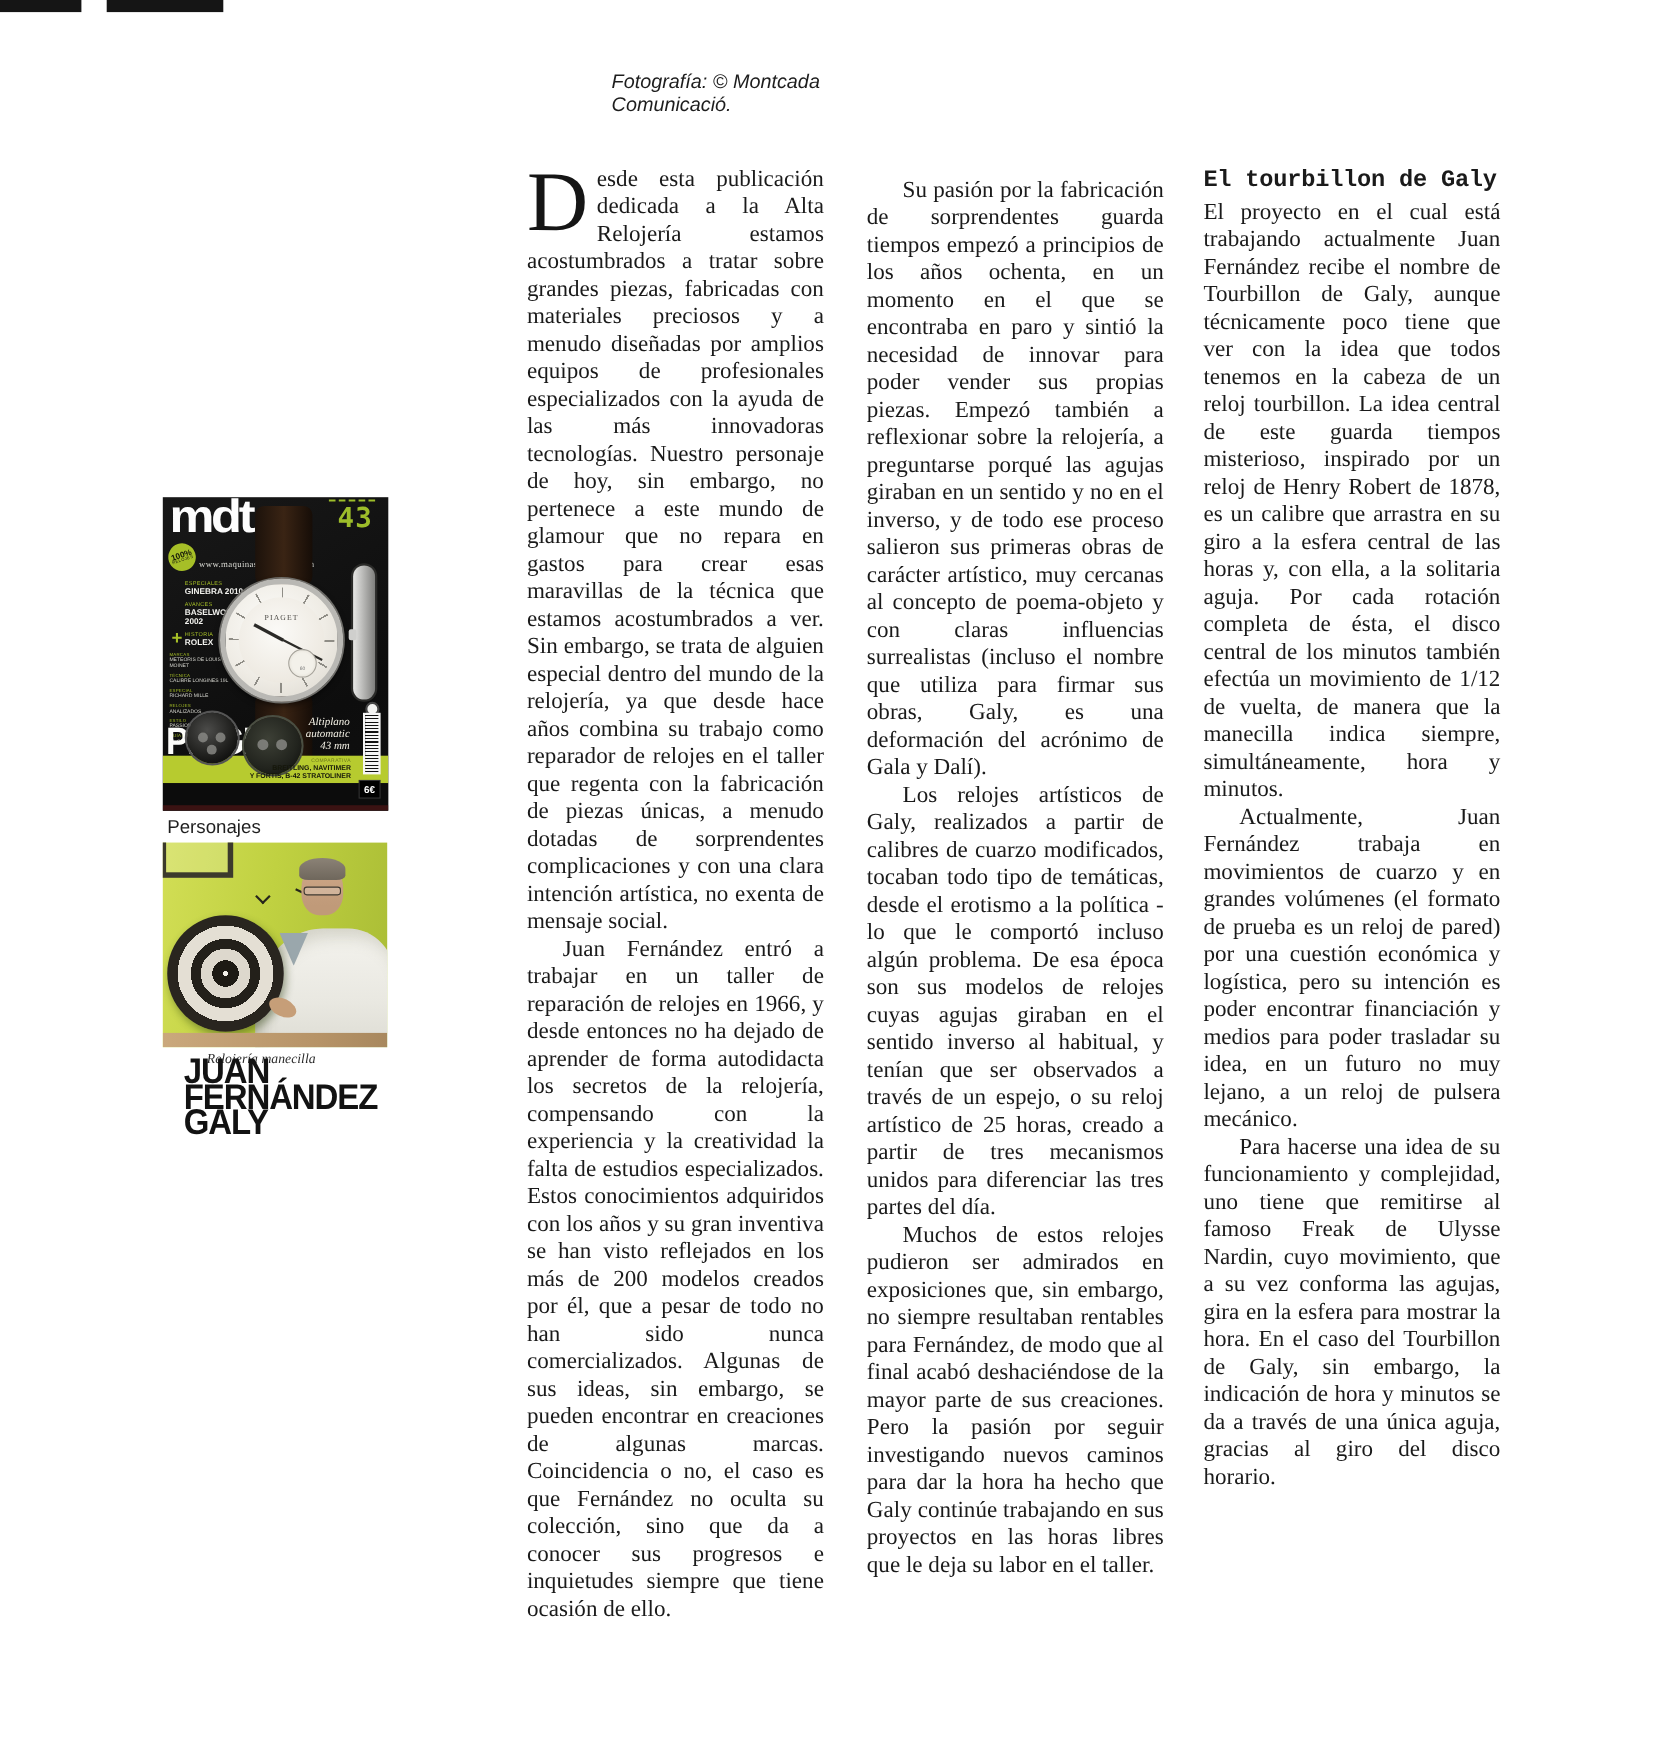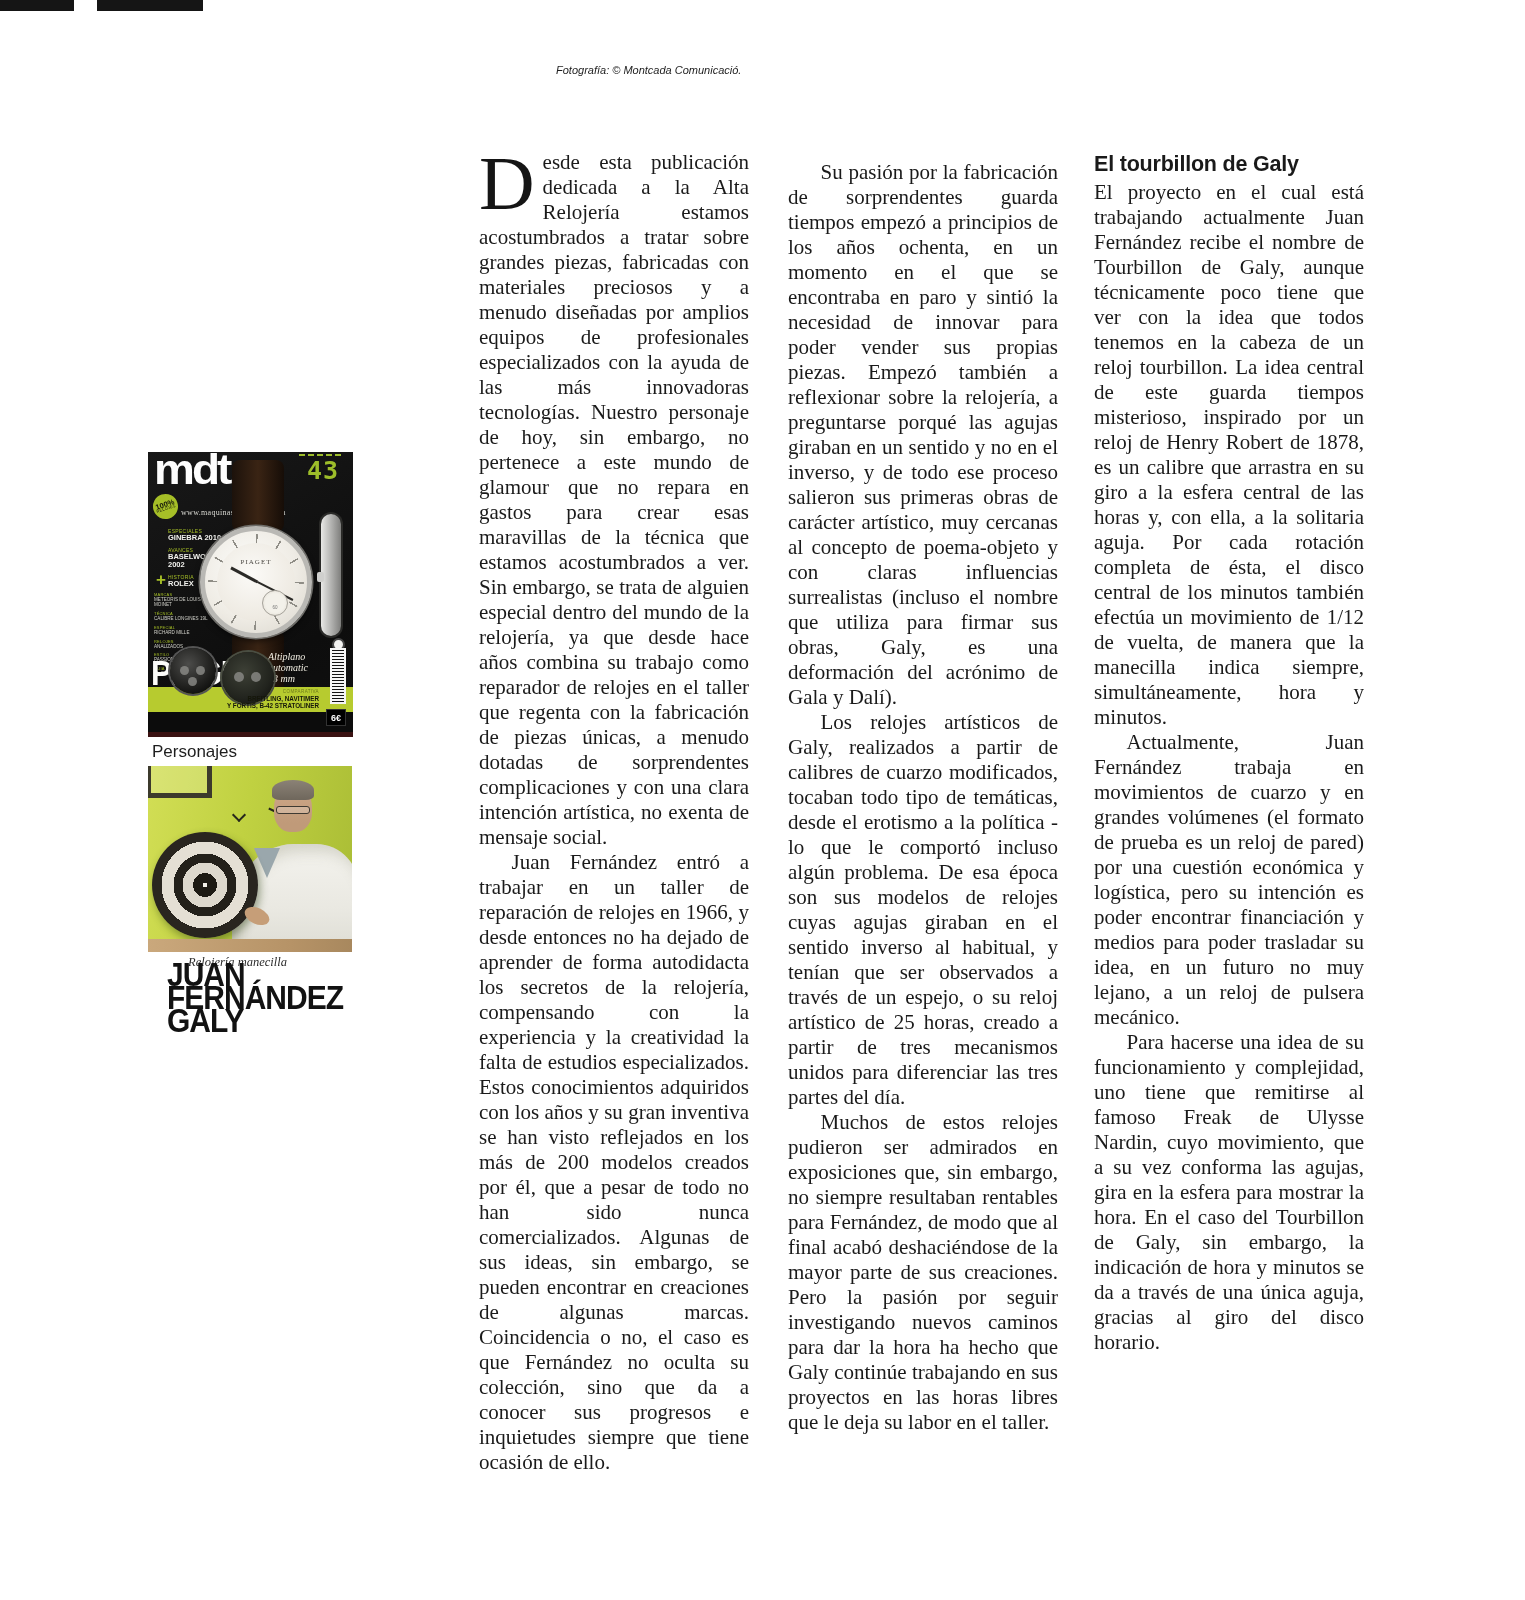--- a/index.html
+++ b/index.html
@@ -7,21 +7,21 @@
   body { width:1525px; height:1600px; position:relative; overflow:hidden;
          font-family:"Liberation Serif", serif; color:#1b1b1b; }
 
   
   .top-bar { position:absolute; top:0; height:11px; background:#151515; }
   .top-bar.b1 { left:0; width:74px; }
   .top-bar.b2 { left:97px; width:106px; }
 
   .photo-credit { position:absolute; left:556px; top:64px; width:300px;
     font-family:"Liberation Sans", sans-serif; font-style:italic;
-    font-size:11px; color:#1d1d1d; }
+    font-size:18px; color:#1d1d1d; }
 
   
   .cover { position:absolute; left:148px; top:452px; width:205px; height:285px;
            background:linear-gradient(150deg,#181818 0%,#0d0d0d 70%,#101010 100%); overflow:hidden; }
   .mdt-logo { position:absolute; left:6px; top:-4px; color:#fdfdfd;
     font-family:"Liberation Sans", sans-serif; font-weight:800; font-size:46px;
     letter-spacing:-3px; line-height:1; transform:scaleY(.92); transform-origin:top left;}
   .issue-num { position:absolute; right:14px; top:4px; color:#9dbd2a;
     font-family:"DejaVu Sans Mono", monospace; font-weight:bold; font-size:25px;
     letter-spacing:1px; }
@@ -73,21 +73,21 @@
   .side-watch { position:absolute; right:12px; top:62px; width:20px; height:122px;
     border-radius:10px; background:linear-gradient(90deg,#e8e8e6,#b9b9b7 45%,#7e7e7c);
     box-shadow:0 0 0 2px #2a2a28; }
   .side-watch .crown { position:absolute; left:-4px; top:58px; width:7px; height:10px;
     border-radius:2px; background:#cfcfcd; }
 
   .piaget-word { position:absolute; left:3px; top:202px; color:#fcfcfa;
     font-family:"Liberation Sans", sans-serif; font-weight:bold; font-size:31px;
     letter-spacing:-1.5px; transform:scaleY(1.12); transform-origin:top left; }
   .altiplano { position:absolute; left:120px; top:199px; width:50px; color:#f3f0e4;
-    font-family:"Liberation Serif", serif; font-style:italic; font-size:10px; line-height:1.12; }
+    font-family:"Liberation Serif", serif; font-style:italic; font-size:10px; line-height:1.12;text-align:right; }
 
   .green-band { position:absolute; left:0; top:235px; width:100%; height:25px; background:#b7cb2f; }
   .band-text { position:absolute; right:34px; top:237px; text-align:right;
     font-family:"Liberation Sans", sans-serif; line-height:1.25; }
   .band-text .lbl { font-size:4.5px; color:#6d7a1a; letter-spacing:.4px; }
   .band-text .l1, .band-text .l2 { font-size:6.3px; font-weight:bold; color:#15170a; }
   .cover-bottom { position:absolute; left:0; top:260px; width:100%; height:25px; background:#0c0c0c; }
   .cover-edge { position:absolute; left:0; bottom:0; width:100%; height:5px; background:#3a1212; }
   .price-box { position:absolute; right:8px; top:258px; width:18px; height:15px; background:#000;
     color:#fff; font-family:"Liberation Sans",sans-serif; font-weight:bold; font-size:9px;
@@ -152,21 +152,21 @@
   
   .col { position:absolute; top:150px; width:270px; font-size:21px; line-height:25px;
     text-align:justify; hyphens:auto; -webkit-hyphens:auto; color:#1a1a1a; }
   .col1 { left:479px; }
   .col2 { left:788px; top:160px; }
   .col3 { left:1094px; top:152px; }
   .para { margin:0; }
   .para.indent { text-indent:1.55em; }
   .dropcap { float:left; font-size:77px; line-height:62px; padding:2px 8px 0 0;
     font-family:"Liberation Serif", serif; color:#151515; }
-  .col-heading { font-family:Liberation Sans, sans-serif; font-weight:bold;
+  .col-heading { font-family:Liberation Mono, monospace; font-weight:bold;
     font-size:21.5px; letter-spacing:-.2px; margin:0 0 3px 0; text-align:left; }
 </style>
 </head>
 <body>
 
 <div class="top-bar b1"></div>
 <div class="top-bar b2"></div>
 
 <div class="photo-credit">Fotografía: © Montcada Comunicació.</div>
 

